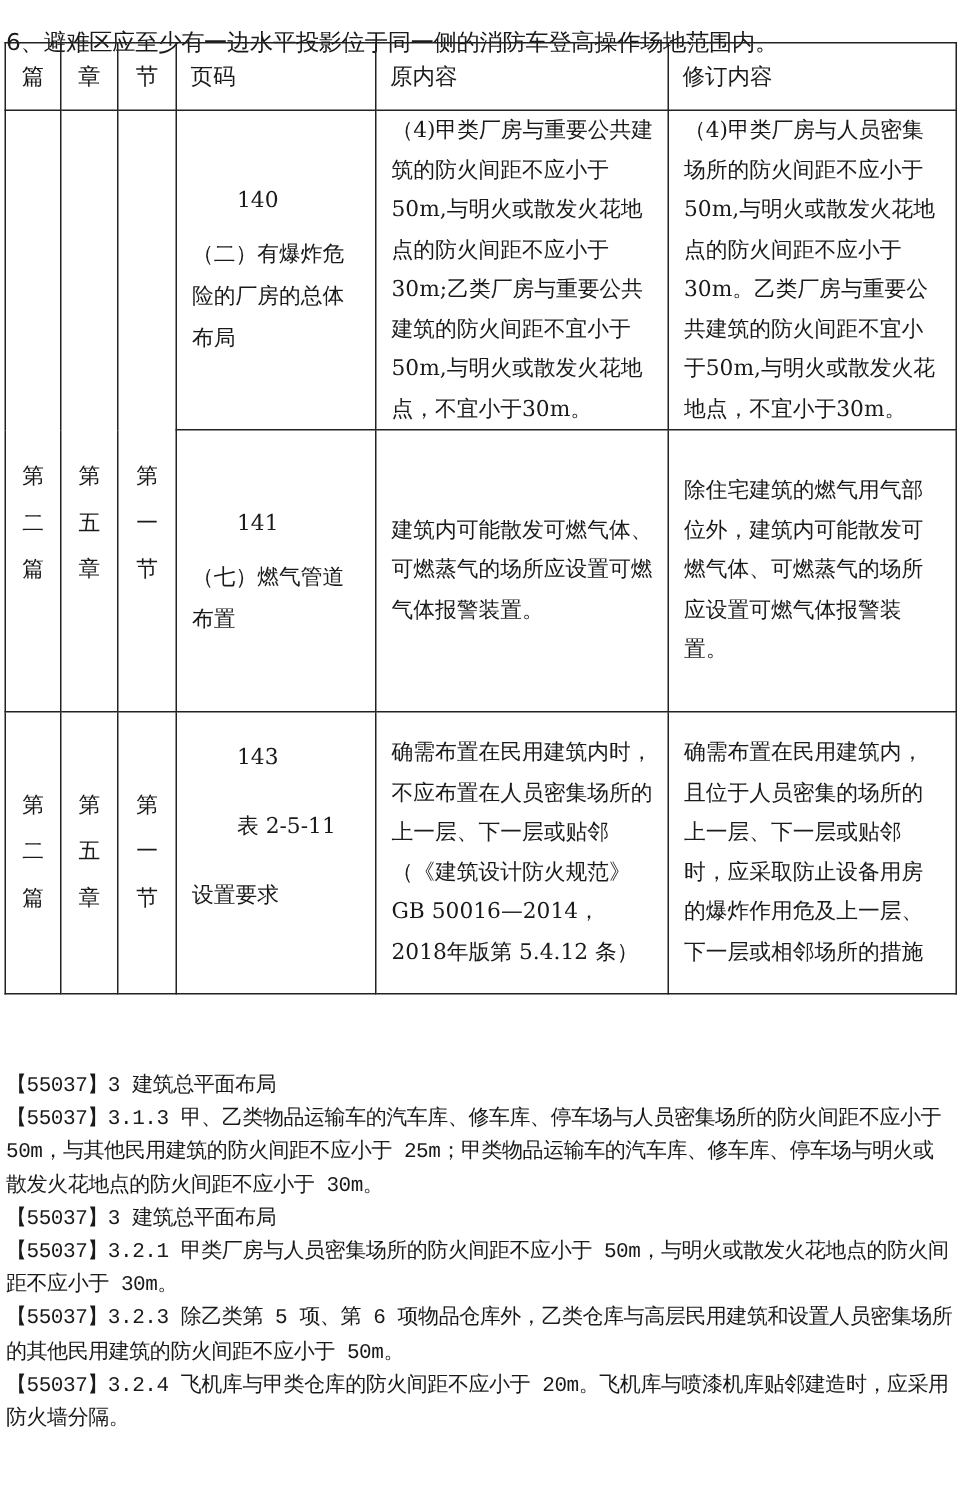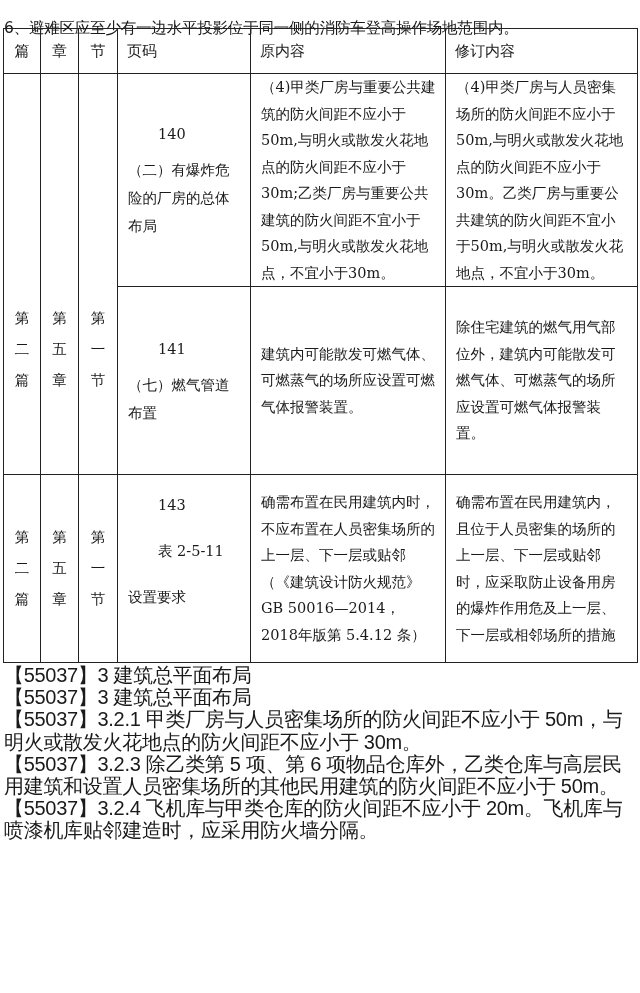--- a/index.html
+++ b/index.html
@@ -7,21 +7,21 @@
   .title { position:absolute; left:4px; top:18px; font-family:"DejaVu Sans", sans-serif; font-size:15.5px; letter-spacing:-0.2px; white-space:nowrap; }
   table.rev { position:absolute; left:3px; top:28px; width:634px; border-collapse:collapse; table-layout:fixed; font-family:"DejaVu Serif", serif; font-size:14.5px; }
   table.rev td, table.rev th { border:1.5px solid #222; padding:0; vertical-align:middle; font-weight:normal; }
   table.rev th { height:44px; text-align:left; padding-left:9px; font-family:"DejaVu Sans", sans-serif; font-size:15px; }
   table.rev th.c { text-align:center; padding-left:0; }
   .vert { text-align:center; line-height:31px; }
   .vert span { display:block; }
   .pcell { padding:0 8px 0 10px !important; line-height:28px; }
   .pcell .pg { display:block; margin-bottom:8px;margin-left:30px; }
   .txt { padding:0 9px 0 10px !important; line-height:26.5px; }
-  .notes { position:absolute; left:4px; top:664px; width:632px; font-family:Liberation Sans, sans-serif; font-size:20px; line-height:22.2px; letter-spacing:-0.3px; }
+  .notes { position:absolute; left:4px; top:713px; width:632px; font-family:Liberation Mono, monospace; font-size:14px; line-height:22.2px; letter-spacing:-0.3px; }
   .notes p { margin:0; }
 </style>
 </head>
 <body>
 
 <div class="title">6、避难区应至少有一边水平投影位于同一侧的消防车登高操作场地范围内。</div>
 
 <table class="rev">
   <colgroup>
     <col style="width:37px">
@@ -99,17 +99,18 @@
       <span>设置要求</span>
     </td>
     <td class="txt">确需布置在民用建筑内时，不应布置在人员密集场所的上一层、下一层或贴邻（《建筑设计防火规范》GB 50016—2014，2018年版第 5.4.12 条）</td>
     <td class="txt">确需布置在民用建筑内，且位于人员密集的场所的上一层、下一层或贴邻时，应采取防止设备用房的爆炸作用危及上一层、下一层或相邻场所的措施</td>
   </tr>
 </tbody>
   </table>
 
 <div class="notes">
   <p>【55037】3 建筑总平面布局</p>
+  <p>【55037】3.1.3 甲、乙类物品运输车的汽车库、修车库、停车场与人员密集场所的防火间距不应小于 50m，与其他民用建筑的防火间距不应小于 25m；甲类物品运输车的汽车库、修车库、停车场与明火或散发火花地点的防火间距不应小于 30m。</p>
   <p>【55037】3 建筑总平面布局</p>
   <p>【55037】3.2.1 甲类厂房与人员密集场所的防火间距不应小于 50m，与明火或散发火花地点的防火间距不应小于 30m。</p>
   <p>【55037】3.2.3 除乙类第 5 项、第 6 项物品仓库外，乙类仓库与高层民用建筑和设置人员密集场所的其他民用建筑的防火间距不应小于 50m。</p>
   <p>【55037】3.2.4 飞机库与甲类仓库的防火间距不应小于 20m。飞机库与喷漆机库贴邻建造时，应采用防火墙分隔。</p>
 </div>
 
 </body></html>

